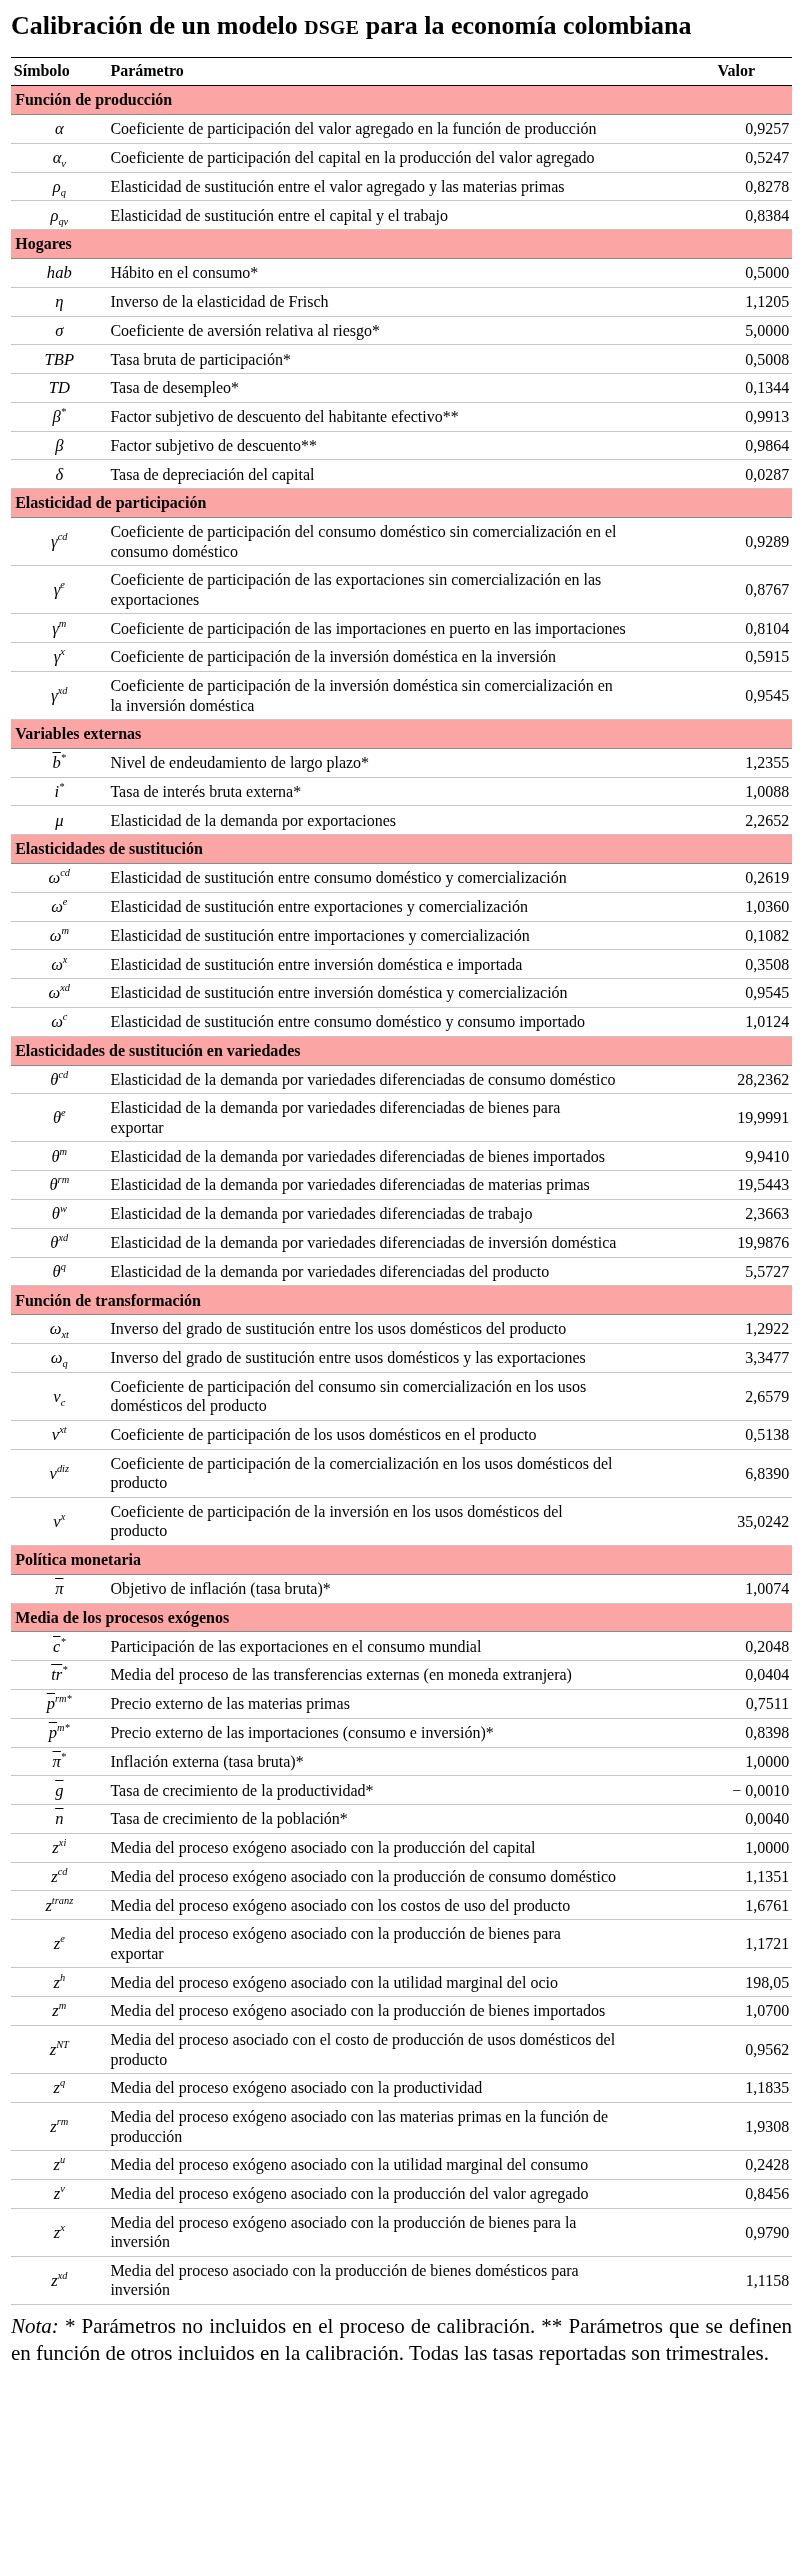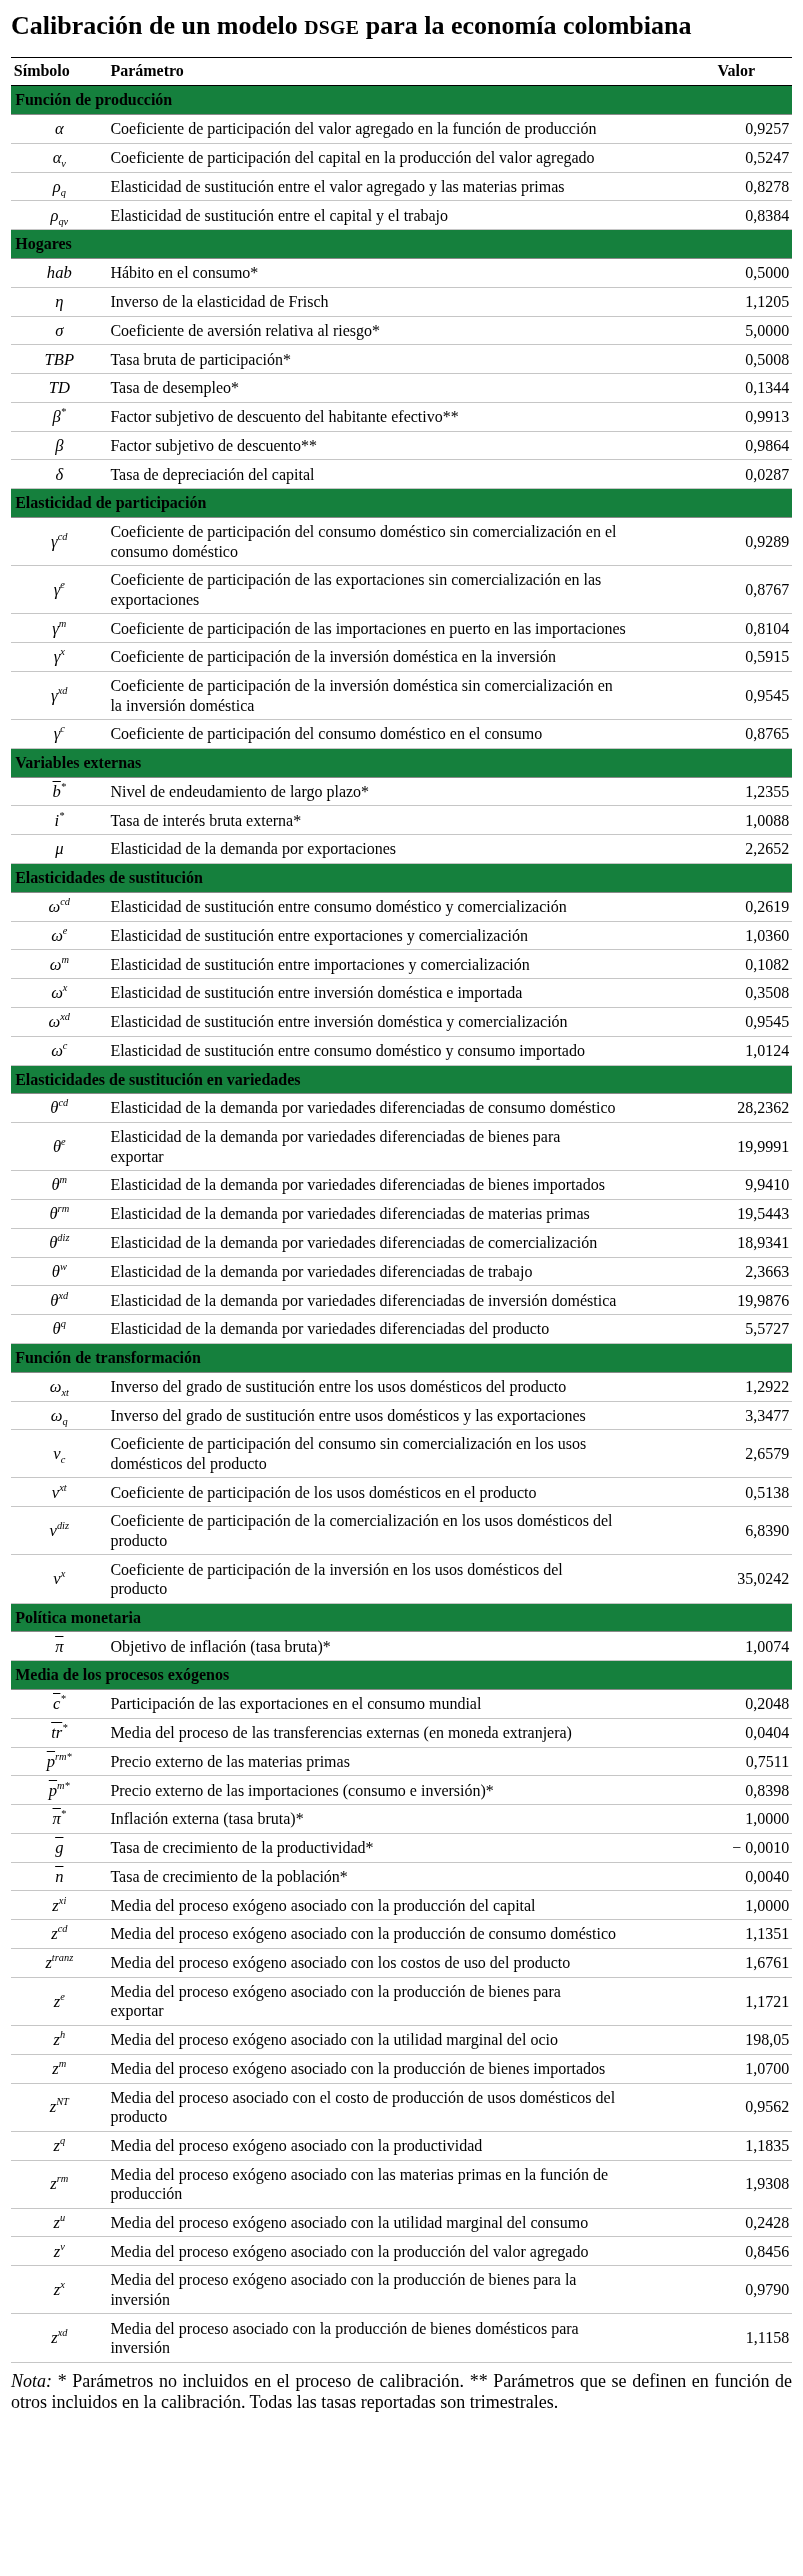--- a/index.html
+++ b/index.html
@@ -33,21 +33,21 @@
     border-top: 1.4px solid #000;
     border-bottom: 0.7px solid #000;
     padding: 4.8px 2.8px;
     font-size: 16px;
   }
   .th-symbol { text-align: left; width: 91px; padding-left: 2.8px; }
   .th-param  { text-align: left; }
   .th-value  { width: 103px; padding-right: 4.2px; }
 
   tr.section-row td {
-    background: #15803d;
+    background: #fca5a5;
     font-weight: bold;
     padding: 4.2px 4.2px;
     border-top: 0.7px solid #8a8a8a;
     border-bottom: 0.7px solid #8a8a8a;
     line-height: 19.4px;
   }
   tr.param-row td {
     border-bottom: 0.7px solid #c6c6c6;
     padding: 4.2px 2.8px;
     vertical-align: middle;
@@ -57,22 +57,22 @@
   td.col-param  { text-align: left; white-space: pre-line; }
   td.col-value  { text-align: right; padding-right: 4.2px; }
 
   .symbol { font-style: italic; font-size: 16.6px; white-space: nowrap; }
   .symbol .sym-base.bar { text-decoration: overline; }
   .symbol sup { font-size: 10.4px; font-style: italic; vertical-align: super; line-height: 0; }
   .symbol sub { font-size: 10.4px; font-style: italic; vertical-align: sub; line-height: 0; }
 
   .footnote {
     margin: 8.3px 0 0 0;
-    font-size: 18px;
-    line-height: 21px;
+    font-size: 21px;
+    line-height: 27px;
     text-align: justify;
   }
   .footnote-label { font-style: italic; }
 </style>
 </head>
 <body>
 
 <div class="page">
 
   <h1 class="title">
@@ -183,25 +183,20 @@
           <td class="col-symbol"><span class="symbol"><span class="sym-base">γ</span><sup>x</sup></span></td>
           <td class="col-param">Coeficiente de participación de la inversión doméstica en la inversión</td>
           <td class="col-value">0,5915</td>
         </tr>
         <tr class="param-row">
           <td class="col-symbol"><span class="symbol"><span class="sym-base">γ</span><sup>xd</sup></span></td>
           <td class="col-param">Coeficiente de participación de la inversión doméstica sin comercialización en
 la inversión doméstica</td>
           <td class="col-value">0,9545</td>
         </tr>
-        <tr class="param-row">
-          <td class="col-symbol"><span class="symbol"><span class="sym-base">γ</span><sup>c</sup></span></td>
-          <td class="col-param">Coeficiente de participación del consumo doméstico en el consumo</td>
-          <td class="col-value">0,8765</td>
-        </tr>
         <tr class="section-row">
           <td colspan="3">Variables externas</td>
         </tr>
         <tr class="param-row">
           <td class="col-symbol"><span class="symbol"><span class="sym-base bar">b</span><sup>*</sup></span></td>
           <td class="col-param">Nivel de endeudamiento de largo plazo*</td>
           <td class="col-value">1,2355</td>
         </tr>
         <tr class="param-row">
           <td class="col-symbol"><span class="symbol"><span class="sym-base">i</span><sup>*</sup></span></td>
@@ -264,25 +259,20 @@
           <td class="col-symbol"><span class="symbol"><span class="sym-base">θ</span><sup>m</sup></span></td>
           <td class="col-param">Elasticidad de la demanda por variedades diferenciadas de bienes importados</td>
           <td class="col-value">9,9410</td>
         </tr>
         <tr class="param-row">
           <td class="col-symbol"><span class="symbol"><span class="sym-base">θ</span><sup>rm</sup></span></td>
           <td class="col-param">Elasticidad de la demanda por variedades diferenciadas de materias primas</td>
           <td class="col-value">19,5443</td>
         </tr>
         <tr class="param-row">
-          <td class="col-symbol"><span class="symbol"><span class="sym-base">θ</span><sup>diz</sup></span></td>
-          <td class="col-param">Elasticidad de la demanda por variedades diferenciadas de comercialización</td>
-          <td class="col-value">18,9341</td>
-        </tr>
-        <tr class="param-row">
           <td class="col-symbol"><span class="symbol"><span class="sym-base">θ</span><sup>w</sup></span></td>
           <td class="col-param">Elasticidad de la demanda por variedades diferenciadas de trabajo</td>
           <td class="col-value">2,3663</td>
         </tr>
         <tr class="param-row">
           <td class="col-symbol"><span class="symbol"><span class="sym-base">θ</span><sup>xd</sup></span></td>
           <td class="col-param">Elasticidad de la demanda por variedades diferenciadas de inversión doméstica</td>
           <td class="col-value">19,9876</td>
         </tr>
         <tr class="param-row">

